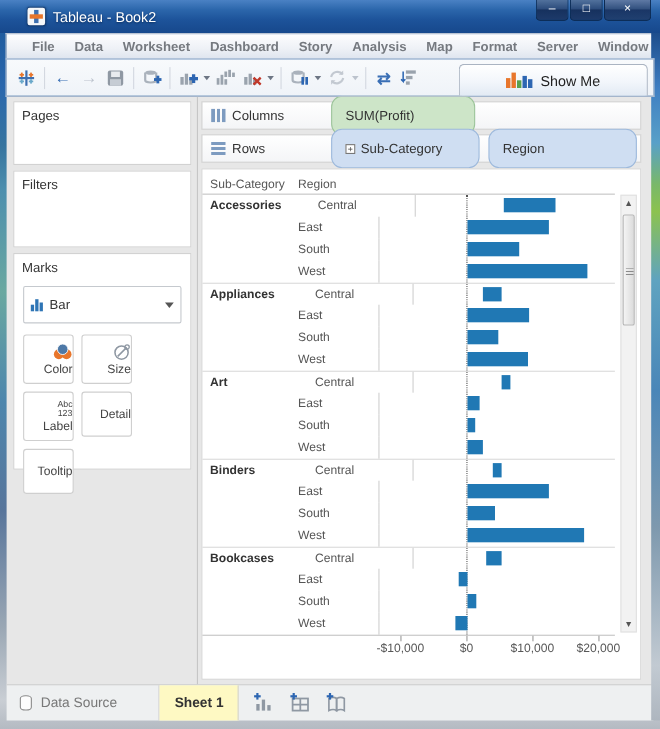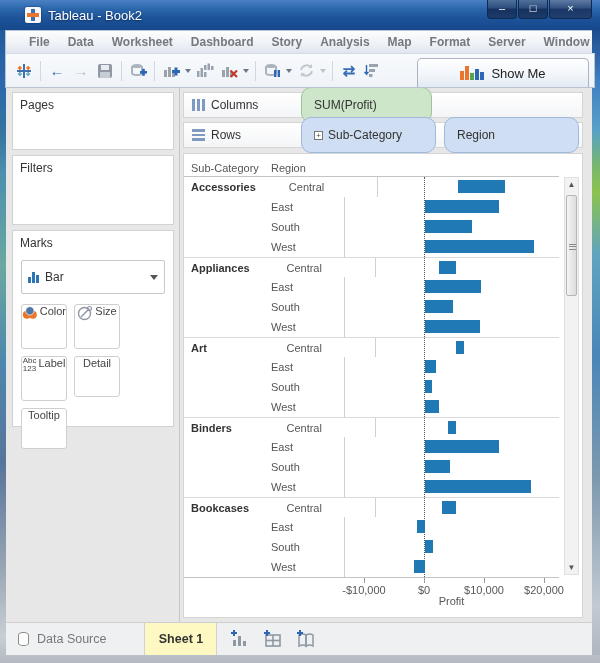--- a/index.html
+++ b/index.html
@@ -59,21 +59,21 @@
   .card.pages { height:58px; }
   .card.filters { height:70px; }
   .card.marks { height:197px; padding:5px 4px; }
   .marks-dd { margin:10px 4px 0 4px; height:22px; border:1px solid #c5c9ce; border-radius:2px; background:#fff;
     display:flex; align-items:center; padding:16px 6px; gap:6px; }
   .dd-caret { margin-left:auto; width:0; height:0; border-left:4px solid transparent; border-right:4px solid transparent; border-top:5px solid #555; }
   .mini-bars { display:flex; align-items:flex-end; gap:1px; height:11px; }
   .mini-bars i { width:3px; background:#2e75b5; display:block; }
   .marks-grid { display:flex; flex-wrap:wrap; gap:7px; margin:10px 2px 0 4px; }
   .mark-btn { width:46px; height:45px; background:#fff; border:1px solid #cfcfcf; border-radius:3px;
-    display:flex; flex-direction:row; align-items:flex-start; justify-content:center; gap:2px; font-size:11px; color:#444; }
+    display:flex; flex-direction:column; align-items:flex-end; justify-content:center; gap:2px; font-size:11px; color:#444; }
   .mark-btn.texty { height:41px; justify-content:center; }
   .abc123 { font-size:8px; line-height:8px; color:#444; text-align:center; }
 
   
   .rightcol { width:400px; margin-left:3px; display:flex; flex-direction:column; }
   .shelf { height:26px; margin-top:4px; background:linear-gradient(180deg,#ffffff,#f4f5f7); border:1px solid #d5d5d5;
     display:flex; align-items:center; padding-left:8px; }
   .shelf-label { font-size:12px; color:#333; margin:0 0 0 6px; width:64px; }
   .grid-icon { width:13px; height:12px; }
   .grid-icon.cols { background:repeating-linear-gradient(90deg,#7d9bc0 0 3px,transparent 3px 5px); }
@@ -490,21 +490,20 @@
         <div class="axis">
             <div class="tick" style="left: 20px;"></div>
             <div class="tick-label" style="left: 20px;">-$10,000</div>
             <div class="tick" style="left: 80px;"></div>
             <div class="tick-label" style="left: 80px;">$0</div>
             <div class="tick" style="left: 140px;"></div>
             <div class="tick-label" style="left: 140px;">$10,000</div>
             <div class="tick" style="left: 200px;"></div>
             <div class="tick-label" style="left: 200px;">$20,000</div>
           </div>
-        <div class="axis-title">Profit</div>
 
         <div class="vscroll">
           <div class="vs-arrow vs-up">▲</div>
           <div class="vs-thumb">
               <div class="vs-grip"></div>
             </div>
           <div class="vs-arrow vs-down">▼</div>
         </div>
       </div>
     </div>

